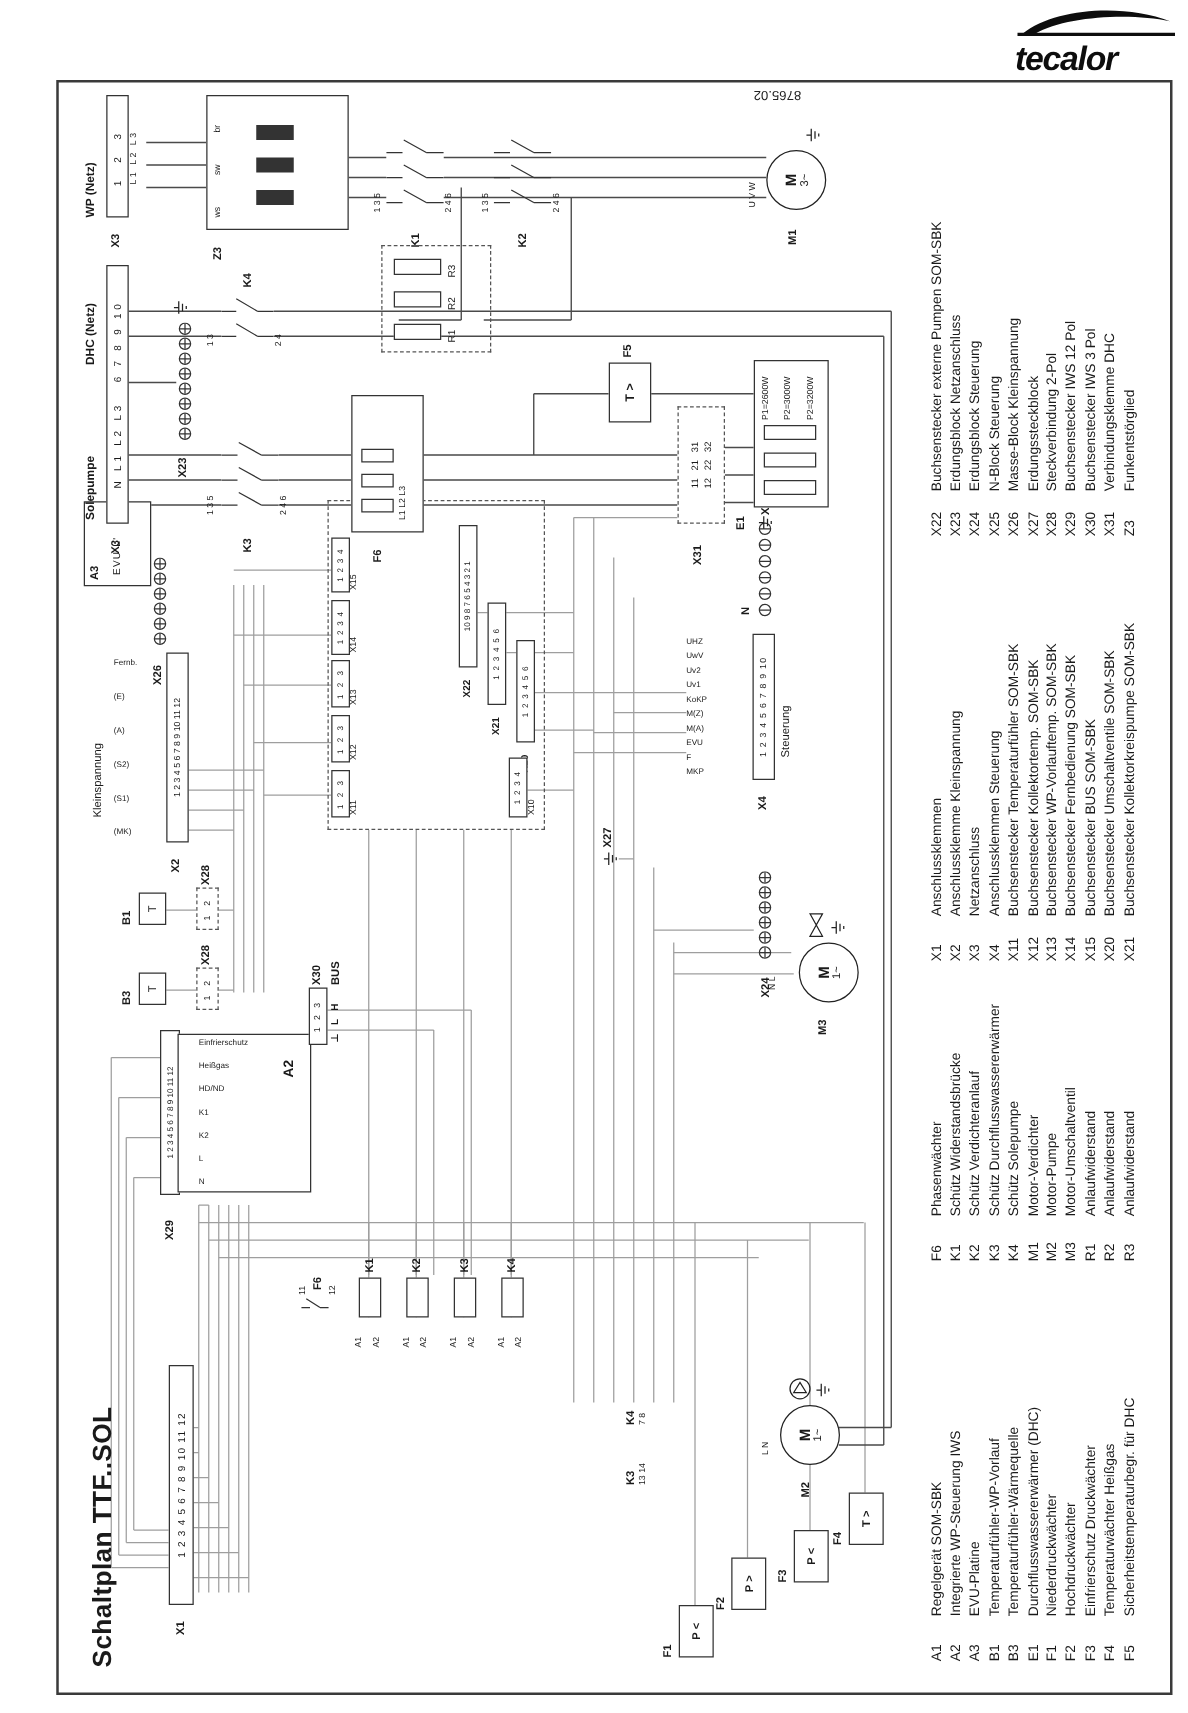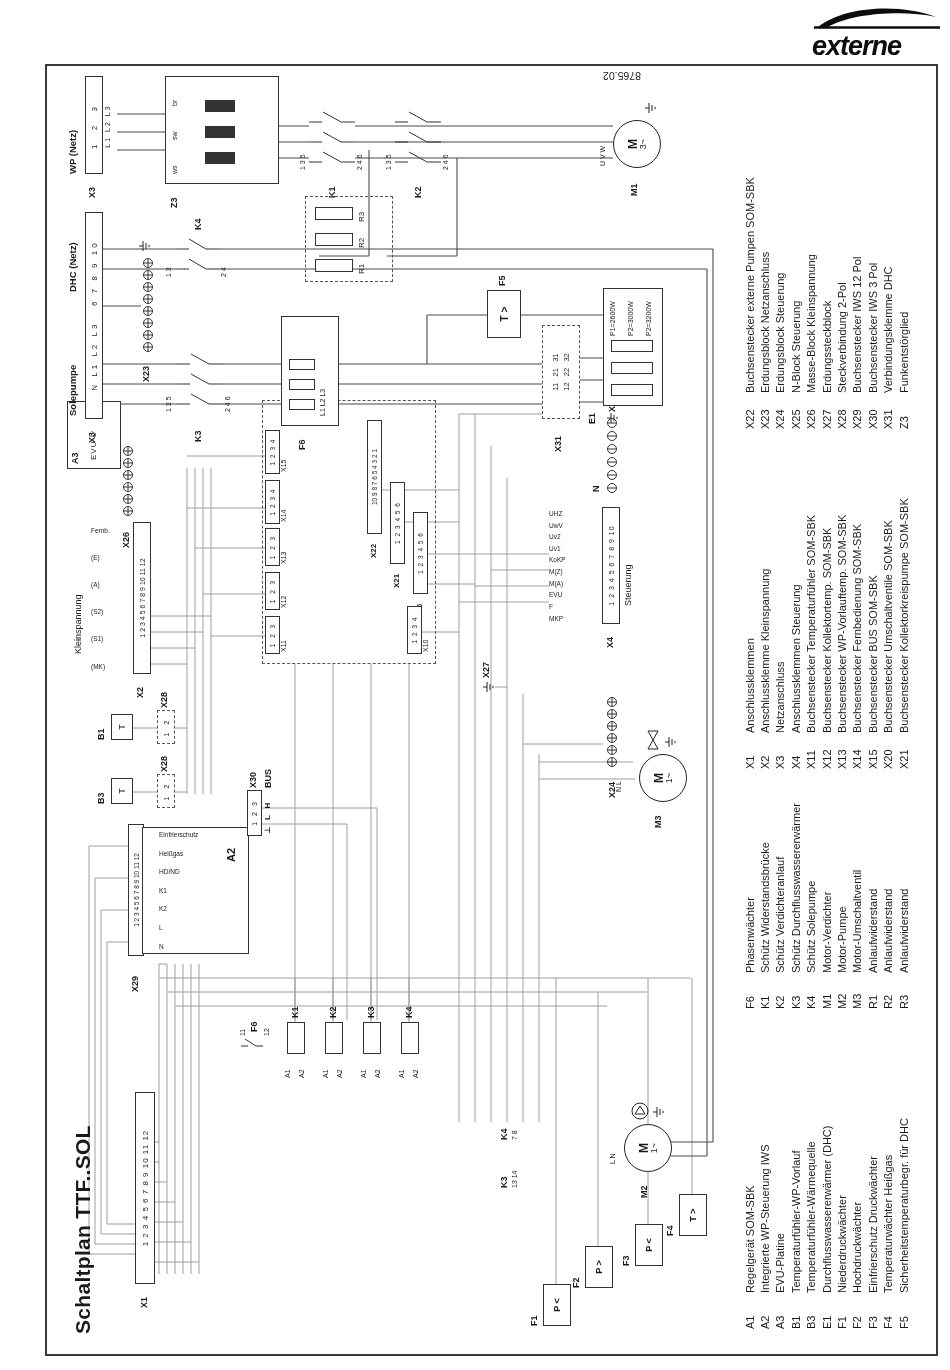--- a/index.html
+++ b/index.html
@@ -36,21 +36,21 @@
   .docnum{position:absolute;left:556px;top:4px;transform:rotate(180deg);font-size:10.5px;color:#222;}
 </style>
 </head>
 <body>
 
 <div class="logo">
   <svg width="130" height="26">
     <path d="M6 23 C32 2 88 -1 124 13 C92 6 40 9 16 23 Z" fill="#0d0d0d"></path>
     <path d="M2 23.5 H128" stroke="#0d0d0d" stroke-width="2.6"></path>
   </svg>
-  <div class="word">externe</div>
+  <div class="word">tecalor</div>
 </div>
 
 <div class="frame">
 
   <div class="docnum">8765.02</div>
 
   <div class="land">
 
     <svg class="wires" width="1288" height="889" viewBox="0 0 1288 889">
       <g stroke="#9e9e9e" stroke-width="1" fill="none">

